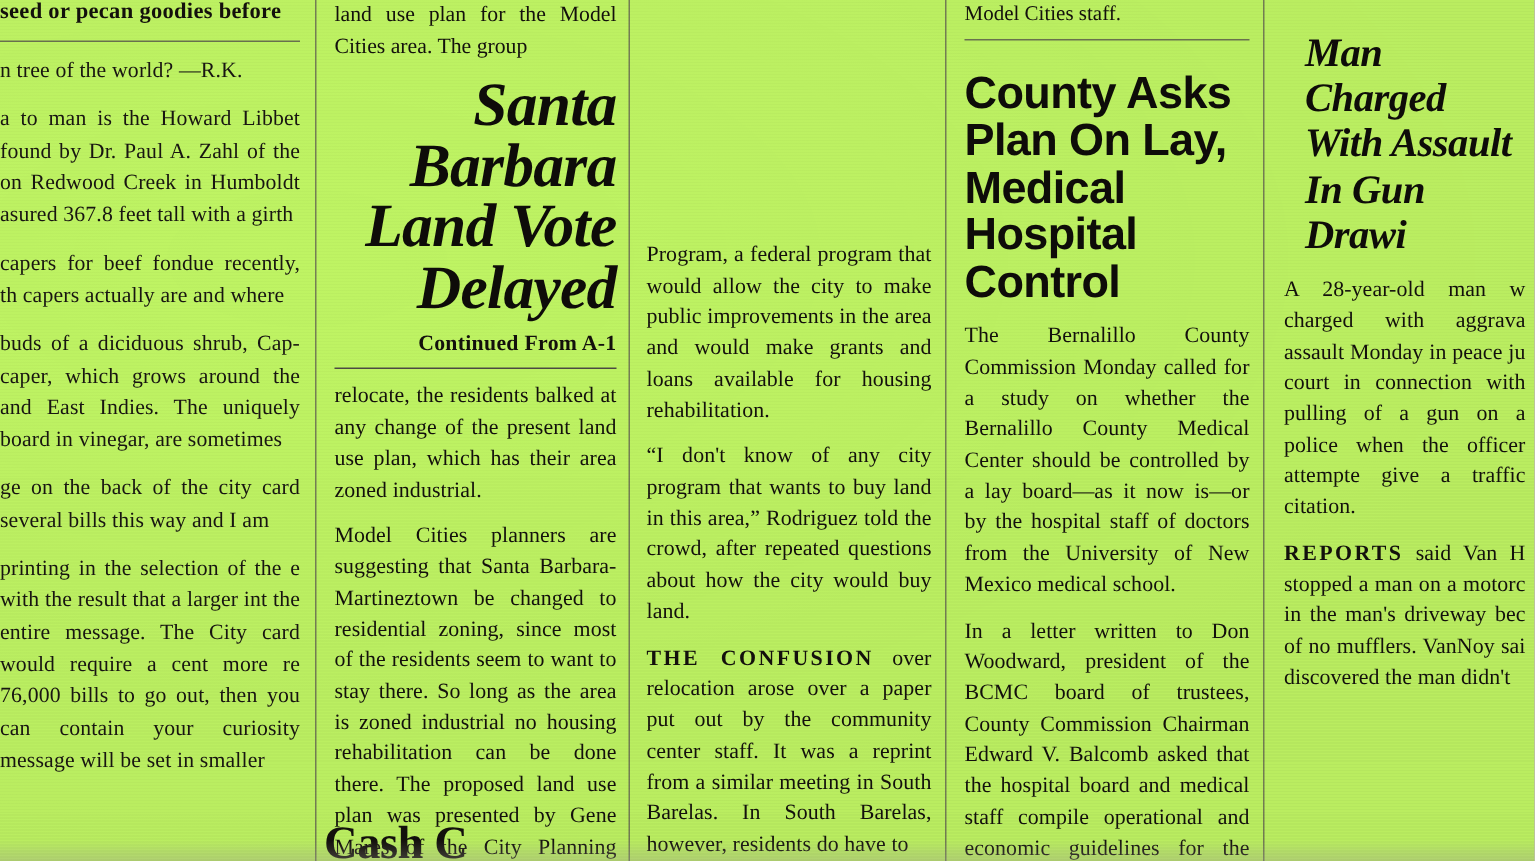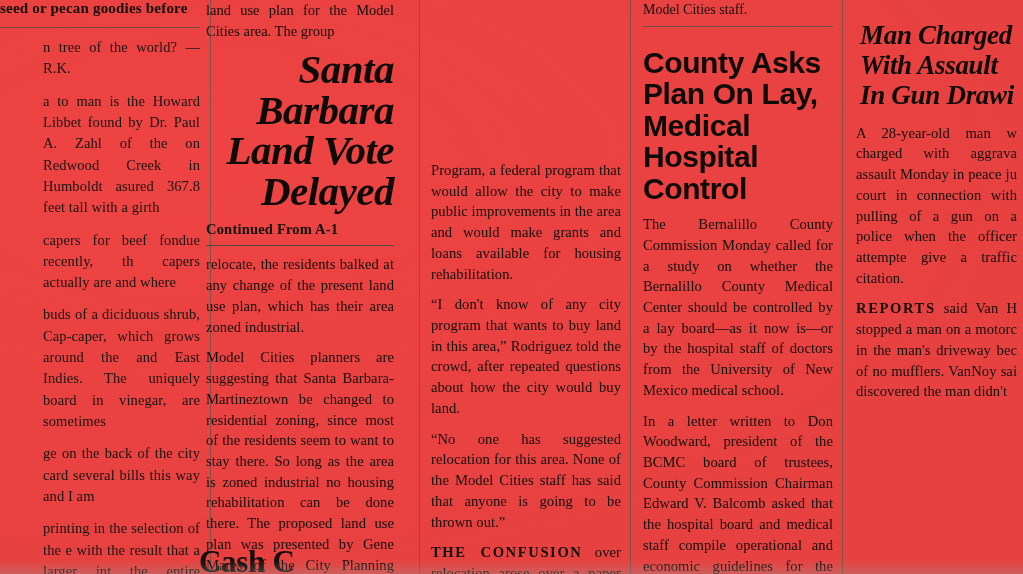--- a/index.html
+++ b/index.html
@@ -5,21 +5,21 @@
   html, body {
     margin: 0;
     padding: 0;
     background: #b9b6ad;
   }
   #page {
     position: relative;
     width: 1023px;
     height: 574px;
     overflow: hidden;
-    background: #ef4444;
+    background: #bef264;
     font-family: "Liberation Serif", serif;
     color: #15120e;
     filter: contrast(1.02);
   }
   
   #page::after {
     content: "";
     position: absolute;
     inset: 0;
     pointer-events: none;
@@ -45,55 +45,55 @@
   }
   
   #col1 { left: 0; width: 208px; padding: 0 8px 0 0; }
   #col1 .body {
     font-size: 14.5px;
     line-height: 1.47;
     text-align: justify;
     letter-spacing: 0.1px;
     color: #1a1713;
   }
-  #col1 .para { margin: 0 0 11px 0; padding-left: 43px; }
+  #col1 .para { margin: 0 0 11px 0; }
   #col1 .top-cut {
     font-family: "Liberation Serif", serif;
     font-weight: bold;
     font-size: 15px;
     letter-spacing: 0.2px;
     margin: 0 0 10px 0;
   }
   .hr-thin {
     height: 1px;
     background: #56534c;
     margin: 6px 0 9px 0;
     opacity: .8;
   }
   
-  #col2 { left: 199px; width: 202px; padding: 0 7px 0 7px; }
+  #col2 { left: 216px; width: 202px; padding: 0 7px 0 7px; }
   .kicker {
     font-size: 14.5px;
     line-height: 1.42;
     text-align: justify;
     margin: 0 0 6px 0;
   }
   .headline-italic {
     font-family: "Liberation Serif", serif;
     font-style: italic;
     font-weight: bold;
     font-size: 41px;
     line-height: 0.99;
     letter-spacing: -0.5px;
     margin: 8px 0 4px 0;
     color: #100e0b;
     text-align: right;
   }
   .cont-line {
-    text-align: left;
+    text-align: right;
     font-weight: bold;
     font-size: 14.5px;
     margin: 10px 0 7px 0;
     letter-spacing: 0.2px;
   }
   .jump-rule {
     height: 1px;
     background: #4f4c45;
     margin: 0 0 8px 0;
   }
@@ -120,21 +120,21 @@
   }
   
   #col5 { left: 848px; width: 175px; padding: 0 6px 0 8px; }
   .headline-italic-2 {
     font-family: "Liberation Serif", serif;
     font-style: italic;
     font-weight: bold;
     font-size: 27px;
     line-height: 1.12;
     letter-spacing: -0.3px;
-    margin: 20px 0 12px 4px;
+    margin: 20px 0 12px 14px;
     color: #100e0b;
   }
   .topline {
     font-size: 14px;
     line-height: 1.4;
     margin: 0 0 4px 0;
   }
   .bottom-head {
     position: absolute;
     left: 0;
@@ -187,21 +187,20 @@
 
     </div>
 
     <div class="bottom-head">Cash C</div>
   </div>
 
   <div class="col" id="col3">
     <div class="bodytext" style="margin-top:160px;">
       <p>Program, a federal program that would allow the city to make public improvements in the area and would make grants and loans available for housing rehabilitation.</p>
       <p>“I don't know of any city program that wants to buy land in this area,” Rodriguez told the crowd, after repeated questions about how the city would buy land.</p>
-      <p>“No one has suggested relocation for this area. None of the Model Cities staff has said that anyone is going to be thrown out.”</p>
       <p><span class="cap-lead spaced">THE CONFUSION</span> over relocation arose over a paper put out by the community center staff. It was a reprint from a similar meeting in South Barelas. In South Barelas, however, residents do have to</p>
     </div>
   </div>
 
   <div class="col" id="col4">
     <div class="topline">Model Cities staff.</div>
     <div class="hr-thin"></div>
     <div class="headline-bold-cond">County Asks Plan On Lay, Medical Hospital Control</div>
     <div class="bodytext">
       <p>The Bernalillo County Commission Monday called for a study on whether the Bernalillo County Medical Center should be controlled by a lay board—as it now is—or by the hospital staff of doctors from the University of New Mexico medical school.</p>

